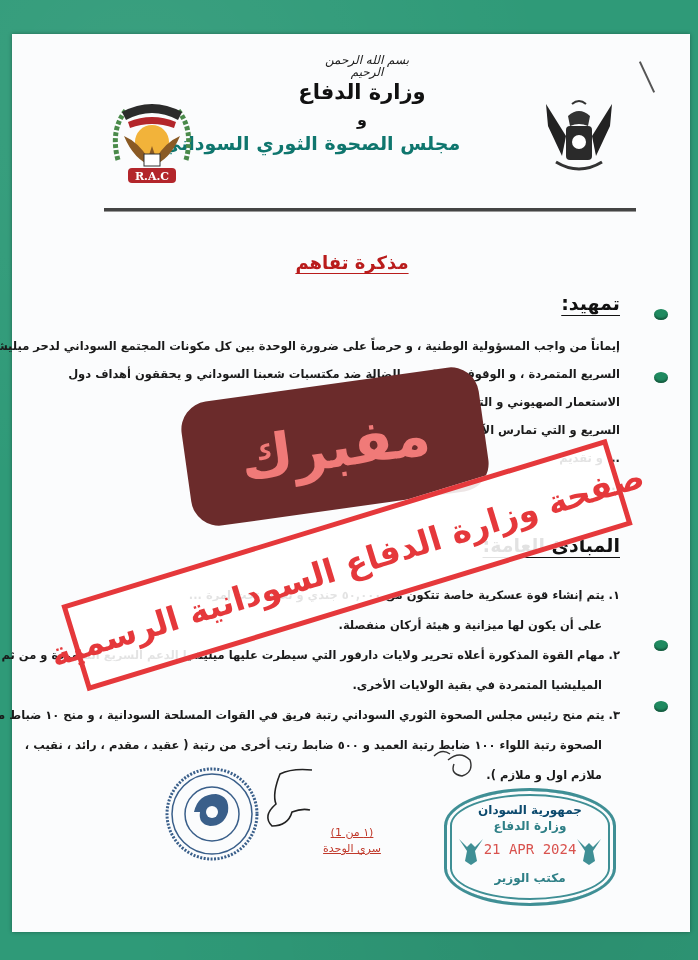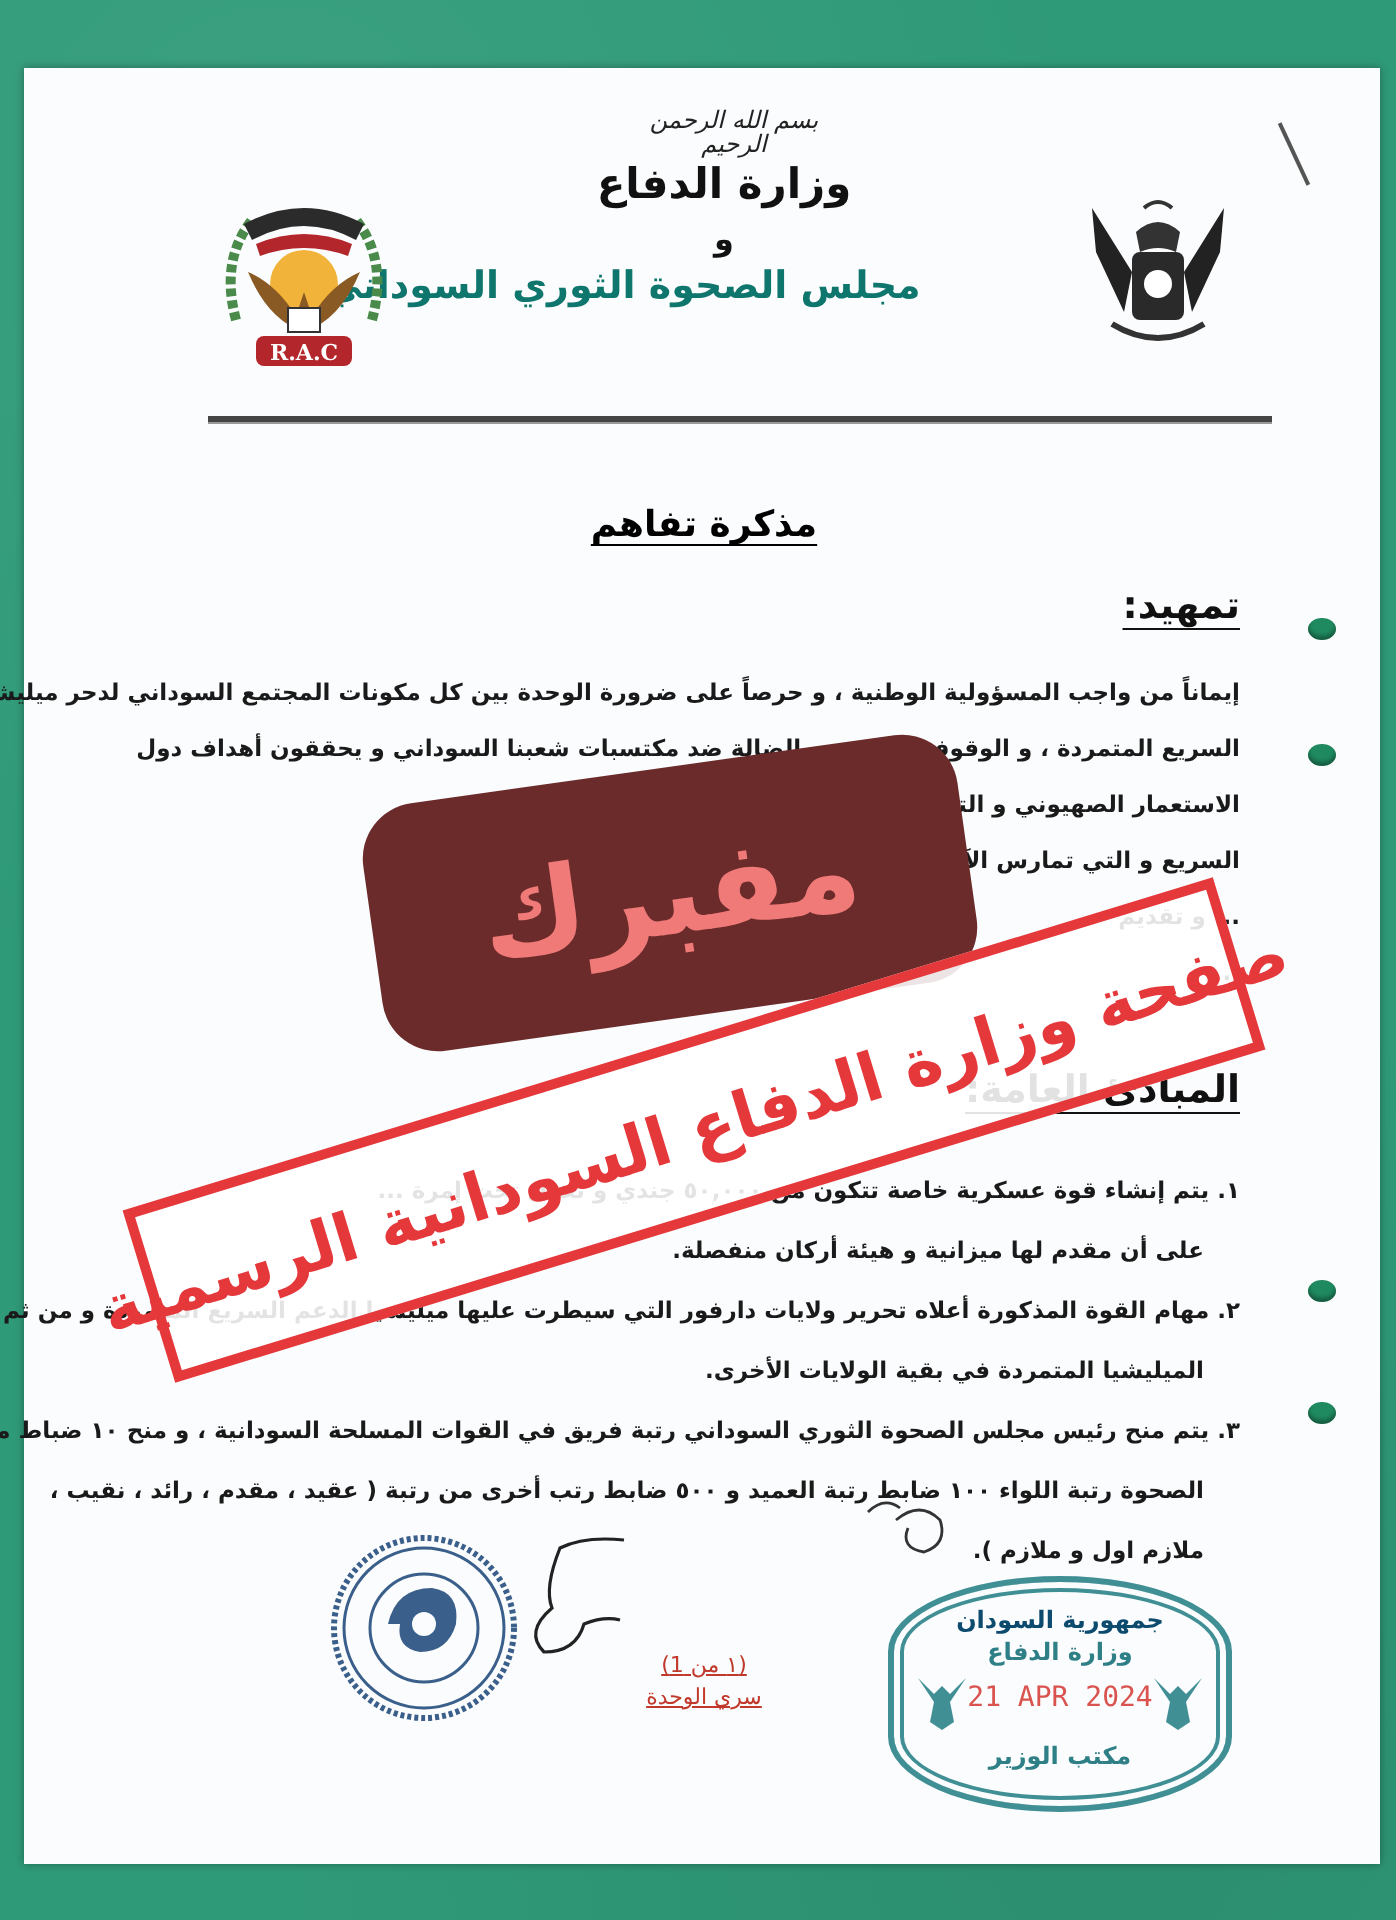--- a/index.html
+++ b/index.html
@@ -22,21 +22,21 @@
   .basmala { left: 300px; top: 20px; width: 110px; text-align: center; font-family: "DejaVu Serif", serif; font-size: 12px; color: #222; font-style: italic; line-height: 1; }
   .title-ministry { left: 180px; top: 46px; width: 340px; text-align: center; font-weight: bold; font-size: 21px; color: #111; }
   .title-and { left: 180px; top: 76px; width: 340px; text-align: center; font-weight: bold; font-size: 16px; color: #111; }
   .title-council { left: 150px; top: 98px; width: 400px; text-align: left; font-weight: bold; font-size: 19px; color: #0f766e; }
 
   .logo-rac { left: 92px; top: 56px; width: 96px; height: 96px; }
   .logo-eagle { left: 530px; top: 62px; width: 74px; height: 84px; }
 
   .header-rule { left: 92px; top: 174px; width: 532px; height: 3px; background: #444; border-bottom: 1px solid #999; }
 
-  .memo-title { left: 250px; top: 218px; width: 180px; text-align: center; font-weight: bold; font-size: 18px; color: #000000; text-decoration: underline; text-underline-offset: 4px; }
+  .memo-title { left: 250px; top: 218px; width: 180px; text-align: center; font-weight: bold; font-size: 18px; color: #b91c1c; text-decoration: underline; text-underline-offset: 4px; }
 
   .section-heading { font-weight: bold; font-size: 19px; color: #111; text-decoration: underline; text-underline-offset: 5px; }
   .preamble-heading { right: 70px; top: 258px; }
   .principles-heading { right: 70px; top: 500px; }
 
   .body-line { font-weight: bold; font-size: 11.5px; color: #1a1a1a; white-space: nowrap; }
 
   .para-preamble { right: 70px; top: 298px; width: 540px; }
   .para-preamble .body-line { height: 28px; line-height: 28px; }
 
@@ -134,21 +134,21 @@
     <div class="body-line">السريع و التي تمارس الآن كل ...</div>
     <div class="body-line">... و تقديم</div>
     <div class="body-line">...</div>
   </div>
 
   <div class="abs section-heading principles-heading rtl">المبادئ العامة:</div>
 
   <div class="abs list rtl">
     <div>
       <div class="body-line"><span>١.</span> <span>يتم إنشاء قوة عسكرية خاصة تتكون من ٥٠,٠٠٠ جندي و تعمل تحت إمرة ...</span></div>
-      <div class="body-line indent">على أن مقدم لها ميزانية و هيئة أركان منفصلة.</div>
+      <div class="body-line indent">على أن يكون لها ميزانية و هيئة أركان منفصلة.</div>
     </div>
     <div>
       <div class="body-line"><span>٢.</span> <span>مهام القوة المذكورة أعلاه تحرير ولايات دارفور التي سيطرت عليها ميليشيا الدعم السريع المتمردة و من ثم محاربة</span></div>
       <div class="body-line indent">الميليشيا المتمردة في بقية الولايات الأخرى.</div>
     </div>
     <div>
       <div class="body-line"><span>٣.</span> <span>يتم منح رئيس مجلس الصحوة الثوري السوداني رتبة فريق في القوات المسلحة السودانية ، و منح ١٠ ضباط من مجلس</span></div>
       <div class="body-line indent">الصحوة رتبة اللواء ١٠٠ ضابط رتبة العميد و ٥٠٠ ضابط رتب أخرى من رتبة ( عقيد ، مقدم ، رائد ، نقيب ،</div>
       <div class="body-line indent">ملازم اول و ملازم ).</div>
     </div>

